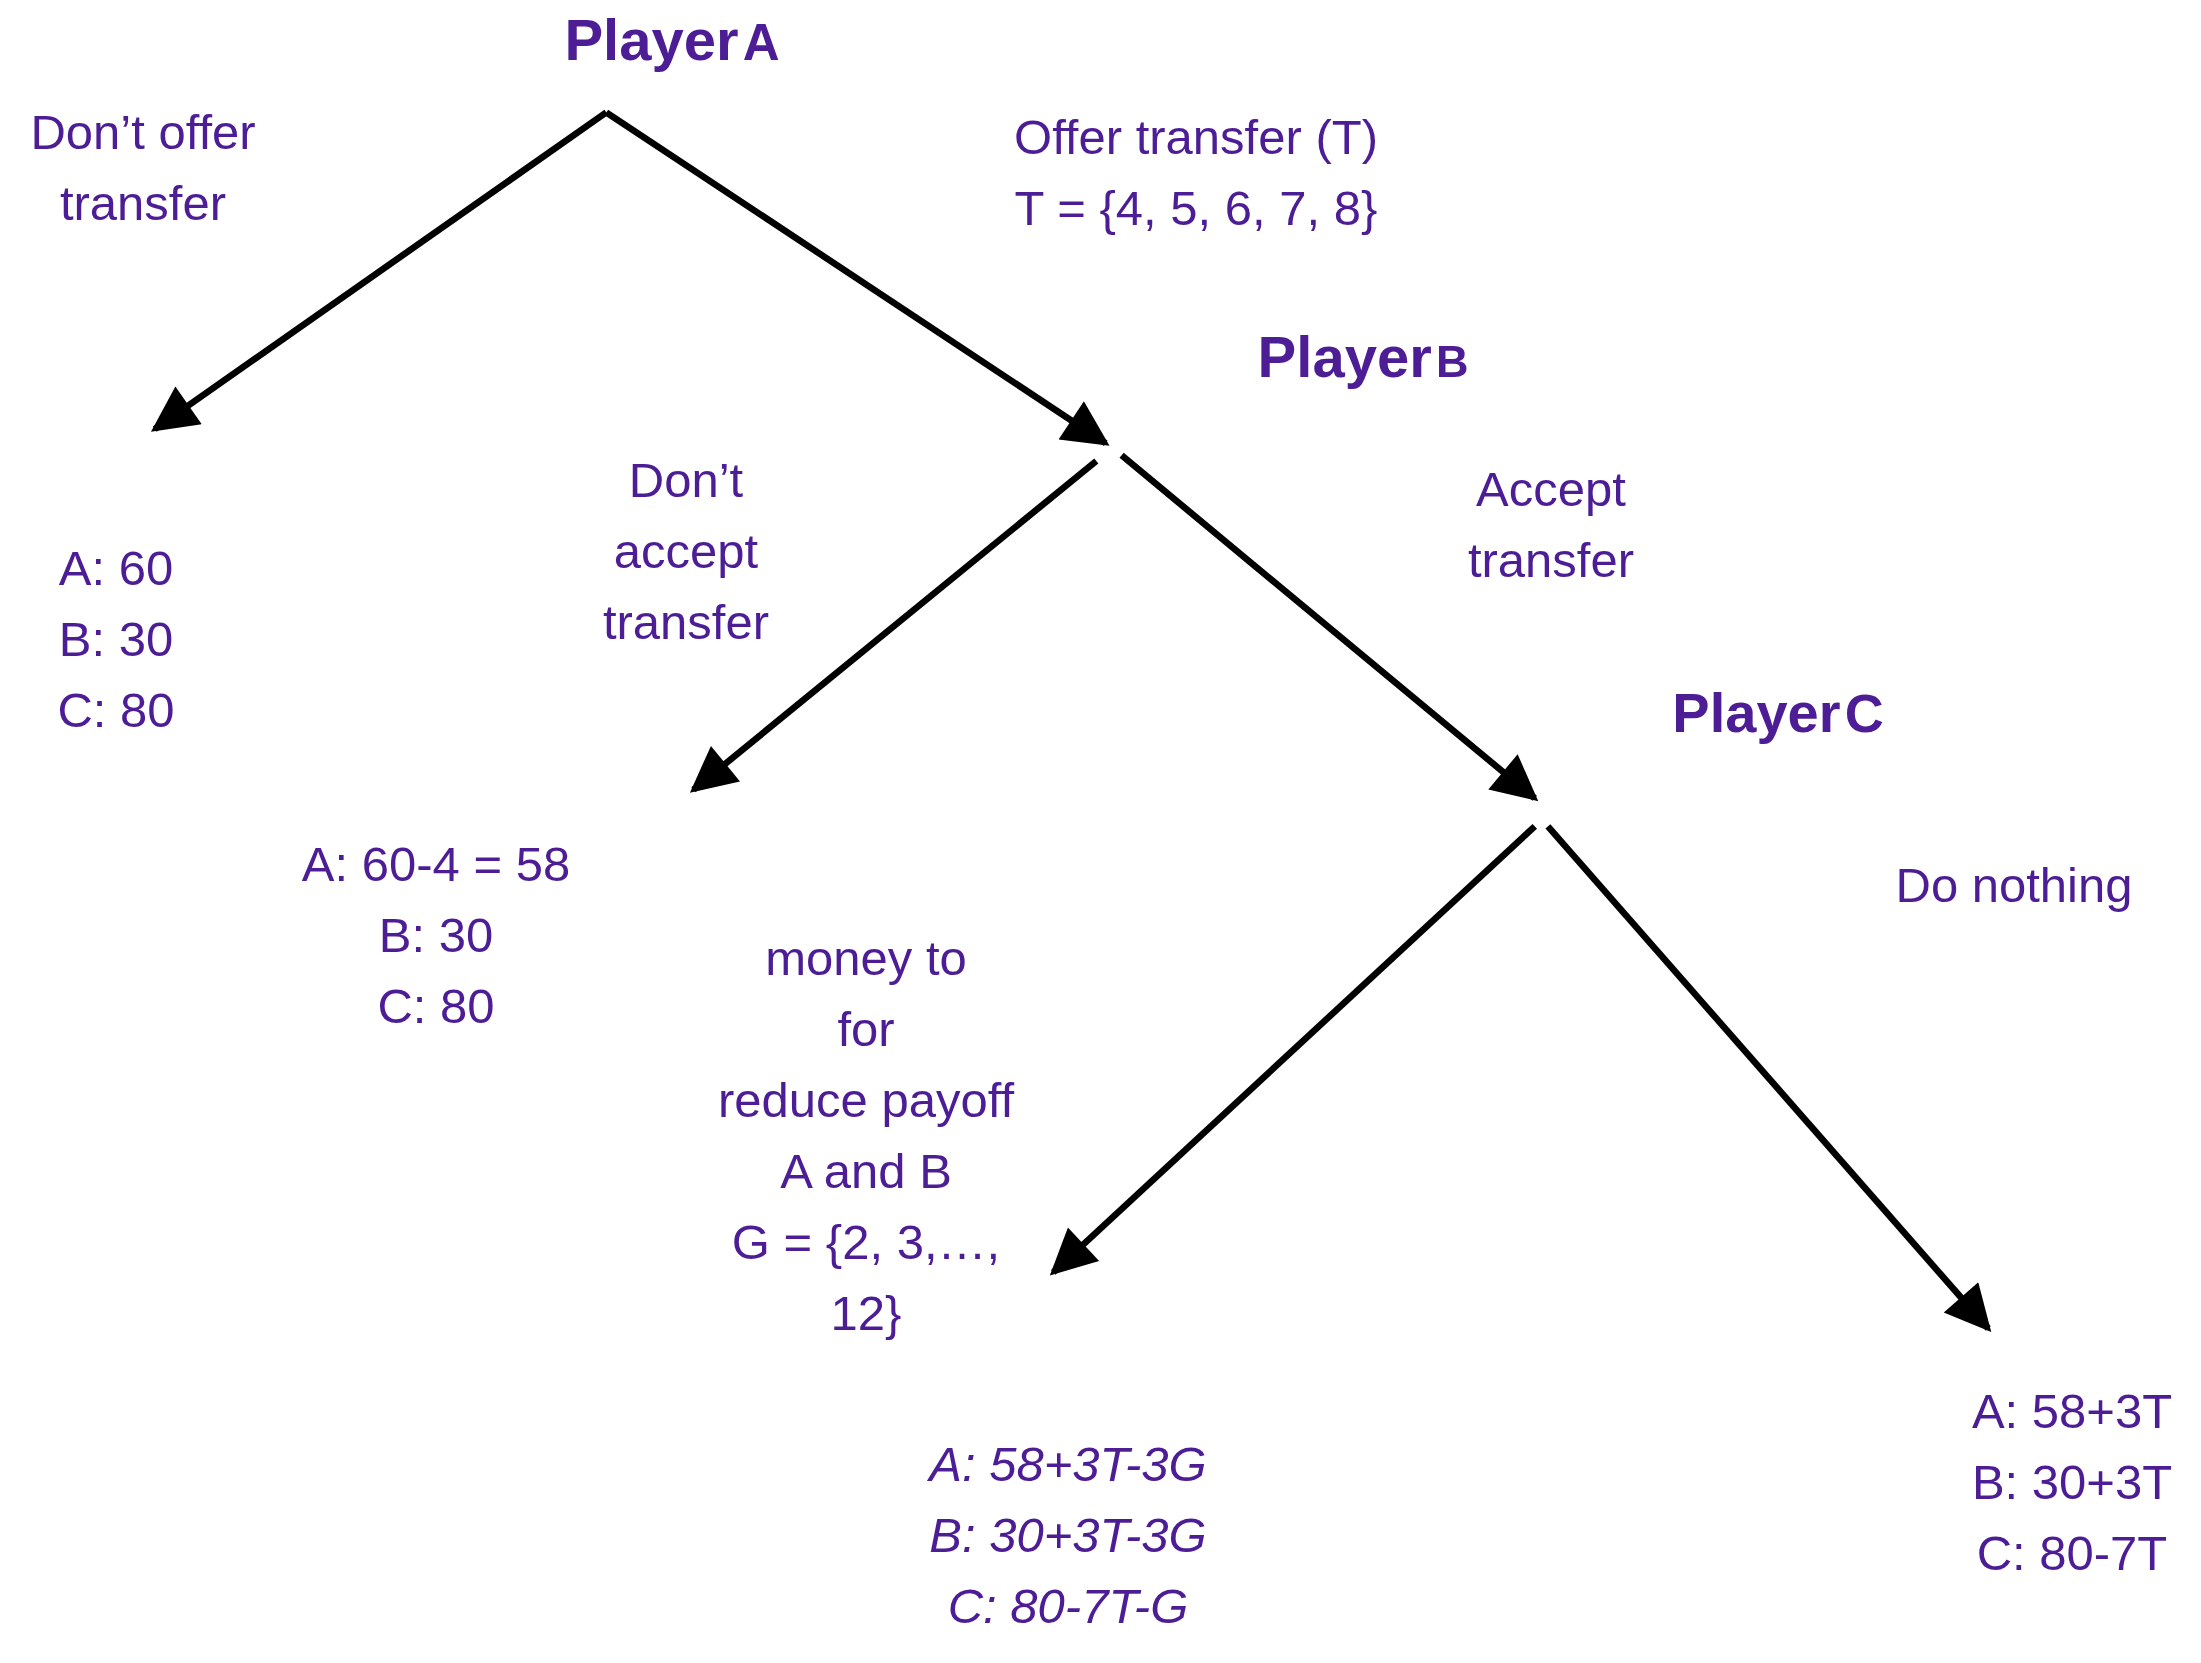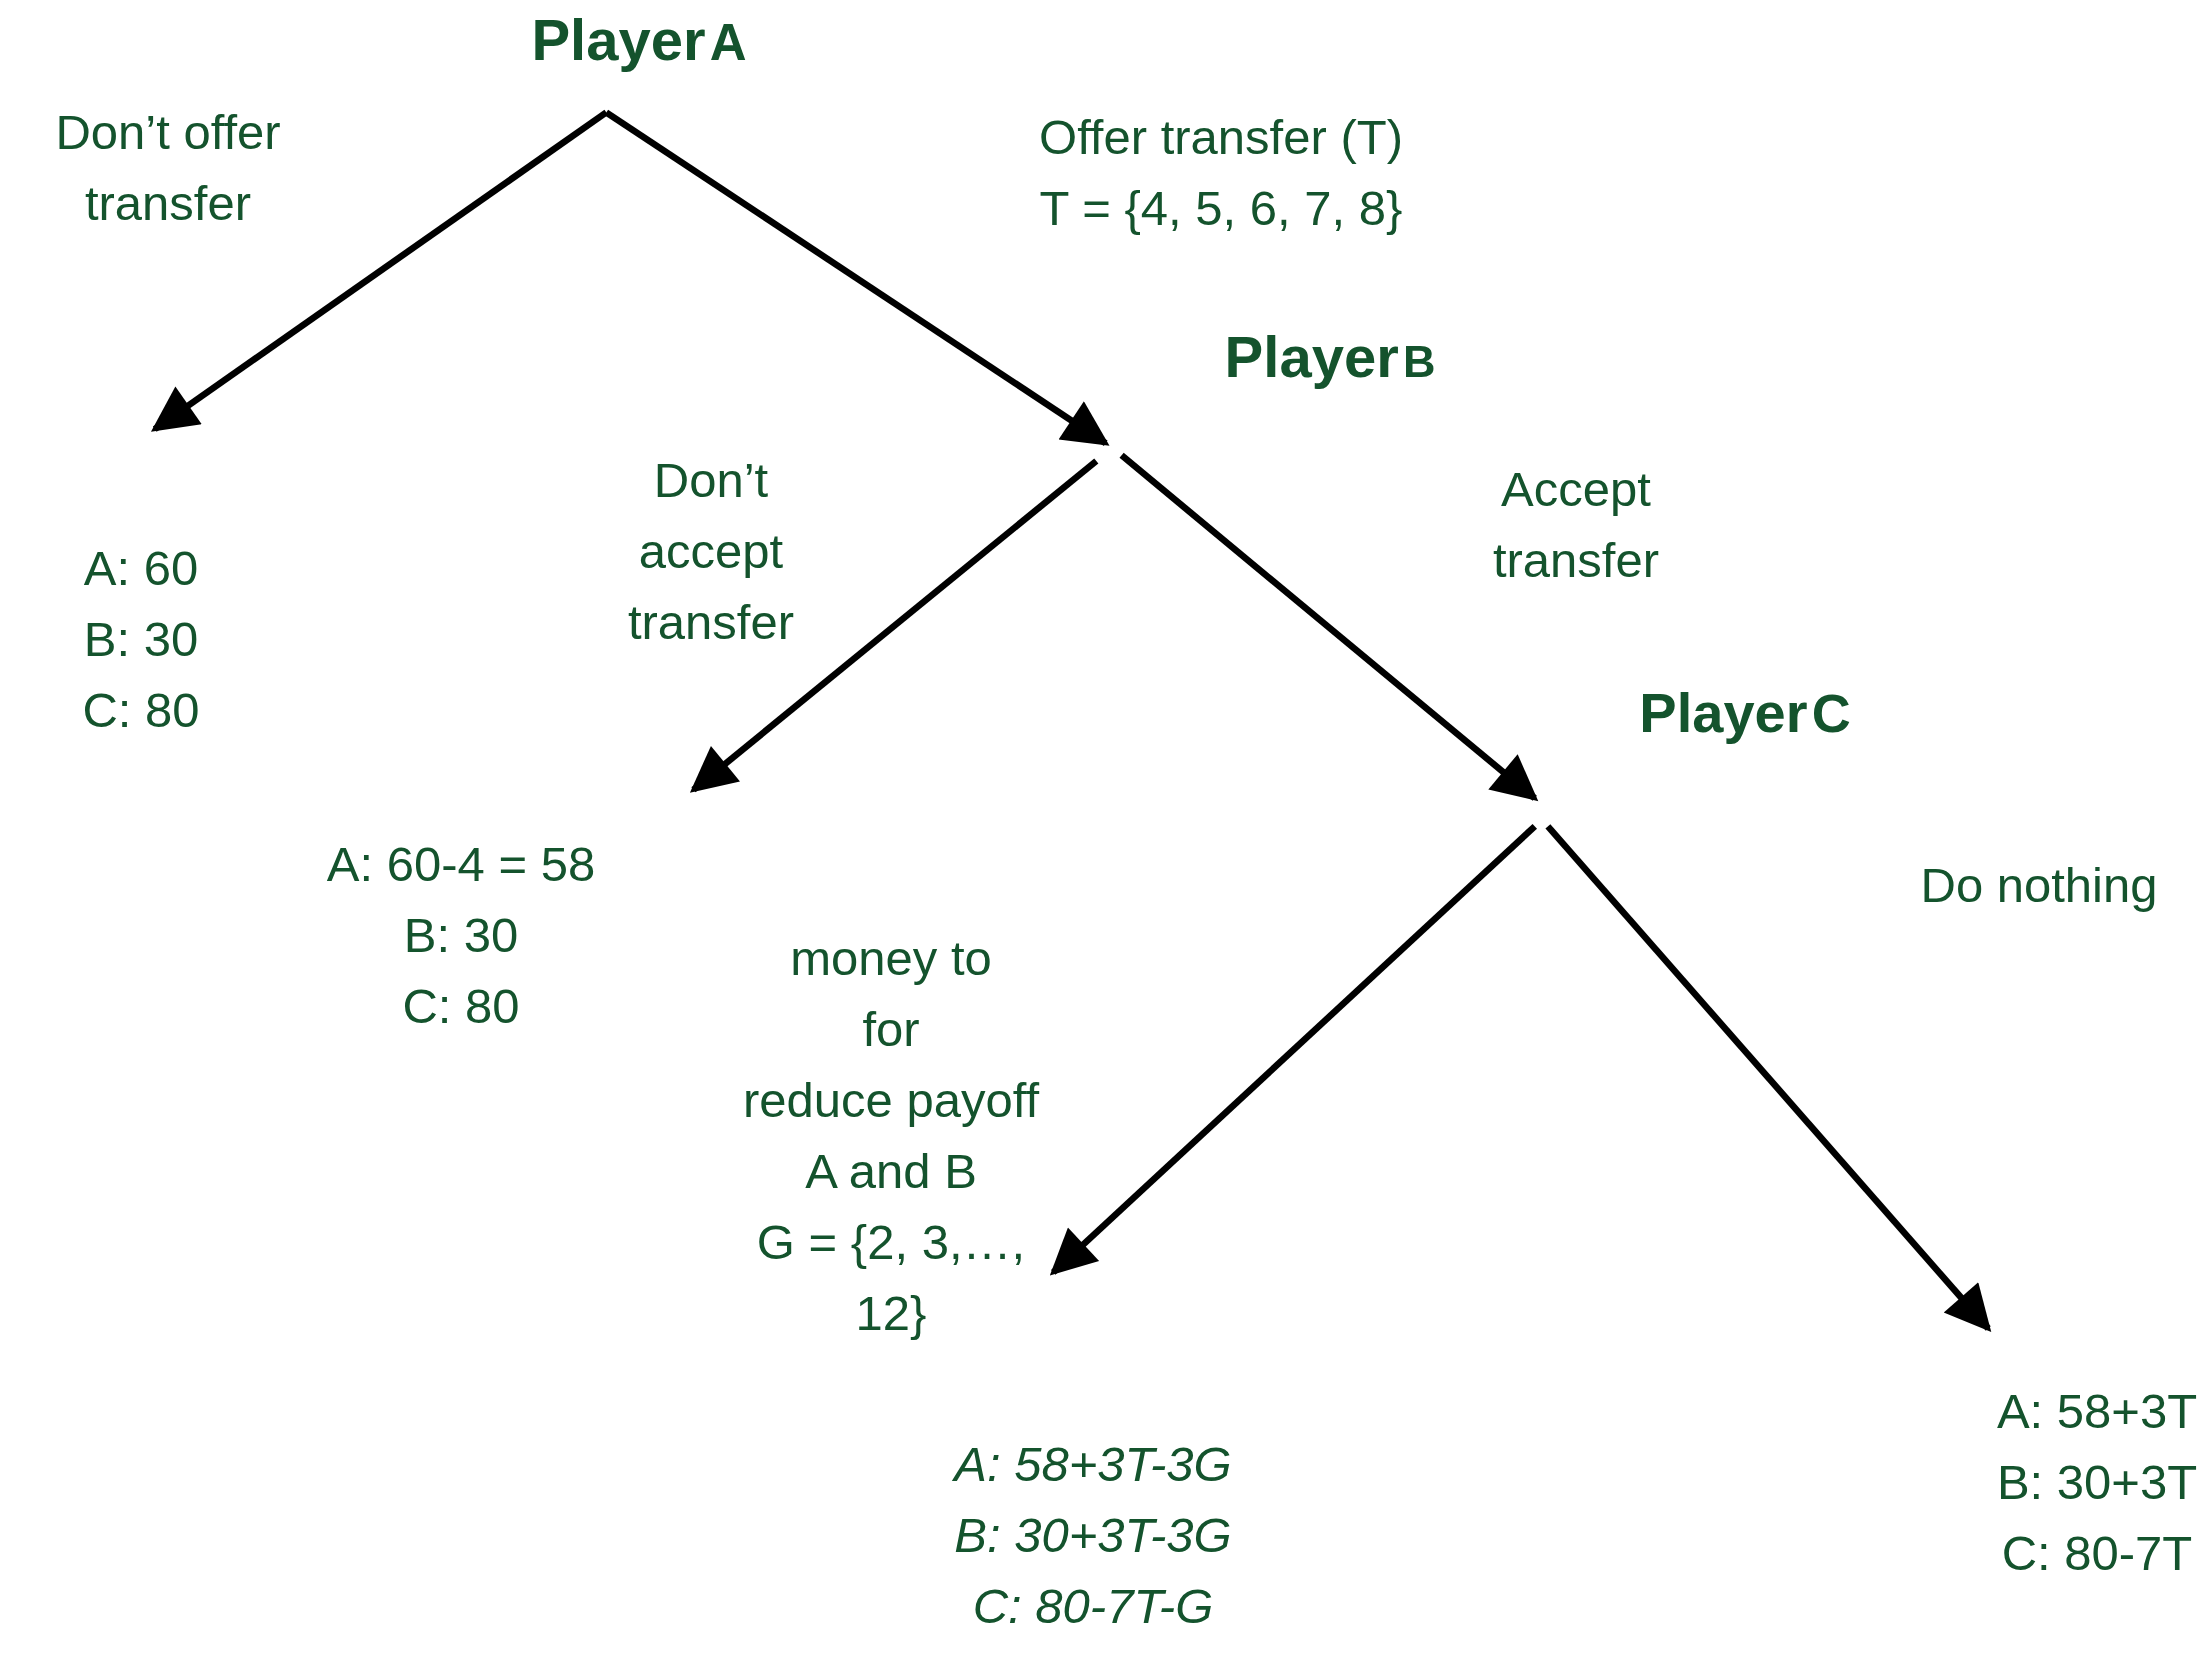--- a/index.html
+++ b/index.html
@@ -23,31 +23,31 @@
     width: 2202px;
     height: 1663px;
   }
   .lbl {
     position: absolute;
     transform: translateX(-50%);
     text-align: center;
     font-size: 49px;
     line-height: 71px;
     white-space: nowrap;
-    color: #14532d;
-    margin-left: 25px;
+    color: #4c1d95;
   }
   .player-heading {
     position: absolute;
     transform: translateX(-50%);
     text-align: center;
     white-space: nowrap;
     font-weight: bold;
     line-height: 79px;
-    color: #14532d;
+    color: #4c1d95;
+    margin-left: 33px;
   }
   .player-word { font-size: 58px; }
   .player-letter { font-size: 45px; }
   #node-a .player-letter { font-size: 51px; }
   #node-c .player-letter { font-size: 54px; }
   #node-c .player-word { font-size: 56px; }
   .edge {
     stroke: #000000;
     stroke-width: 7;
     fill: none;

